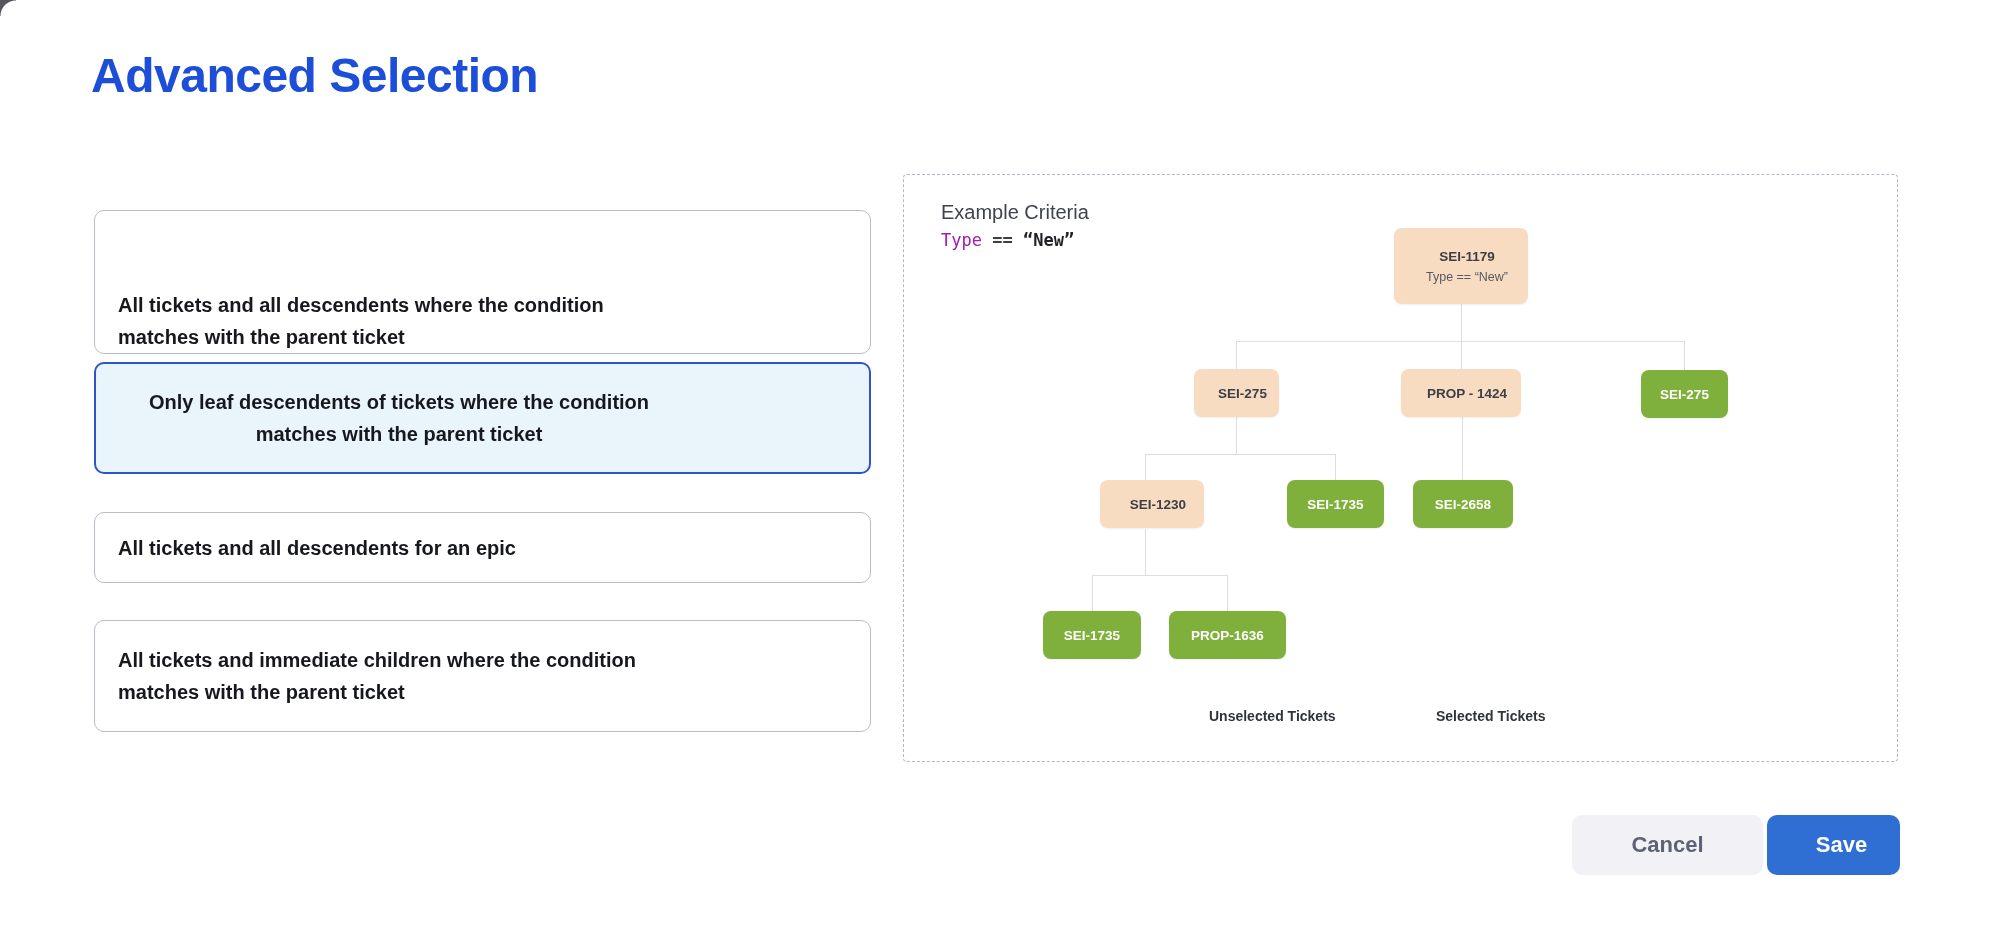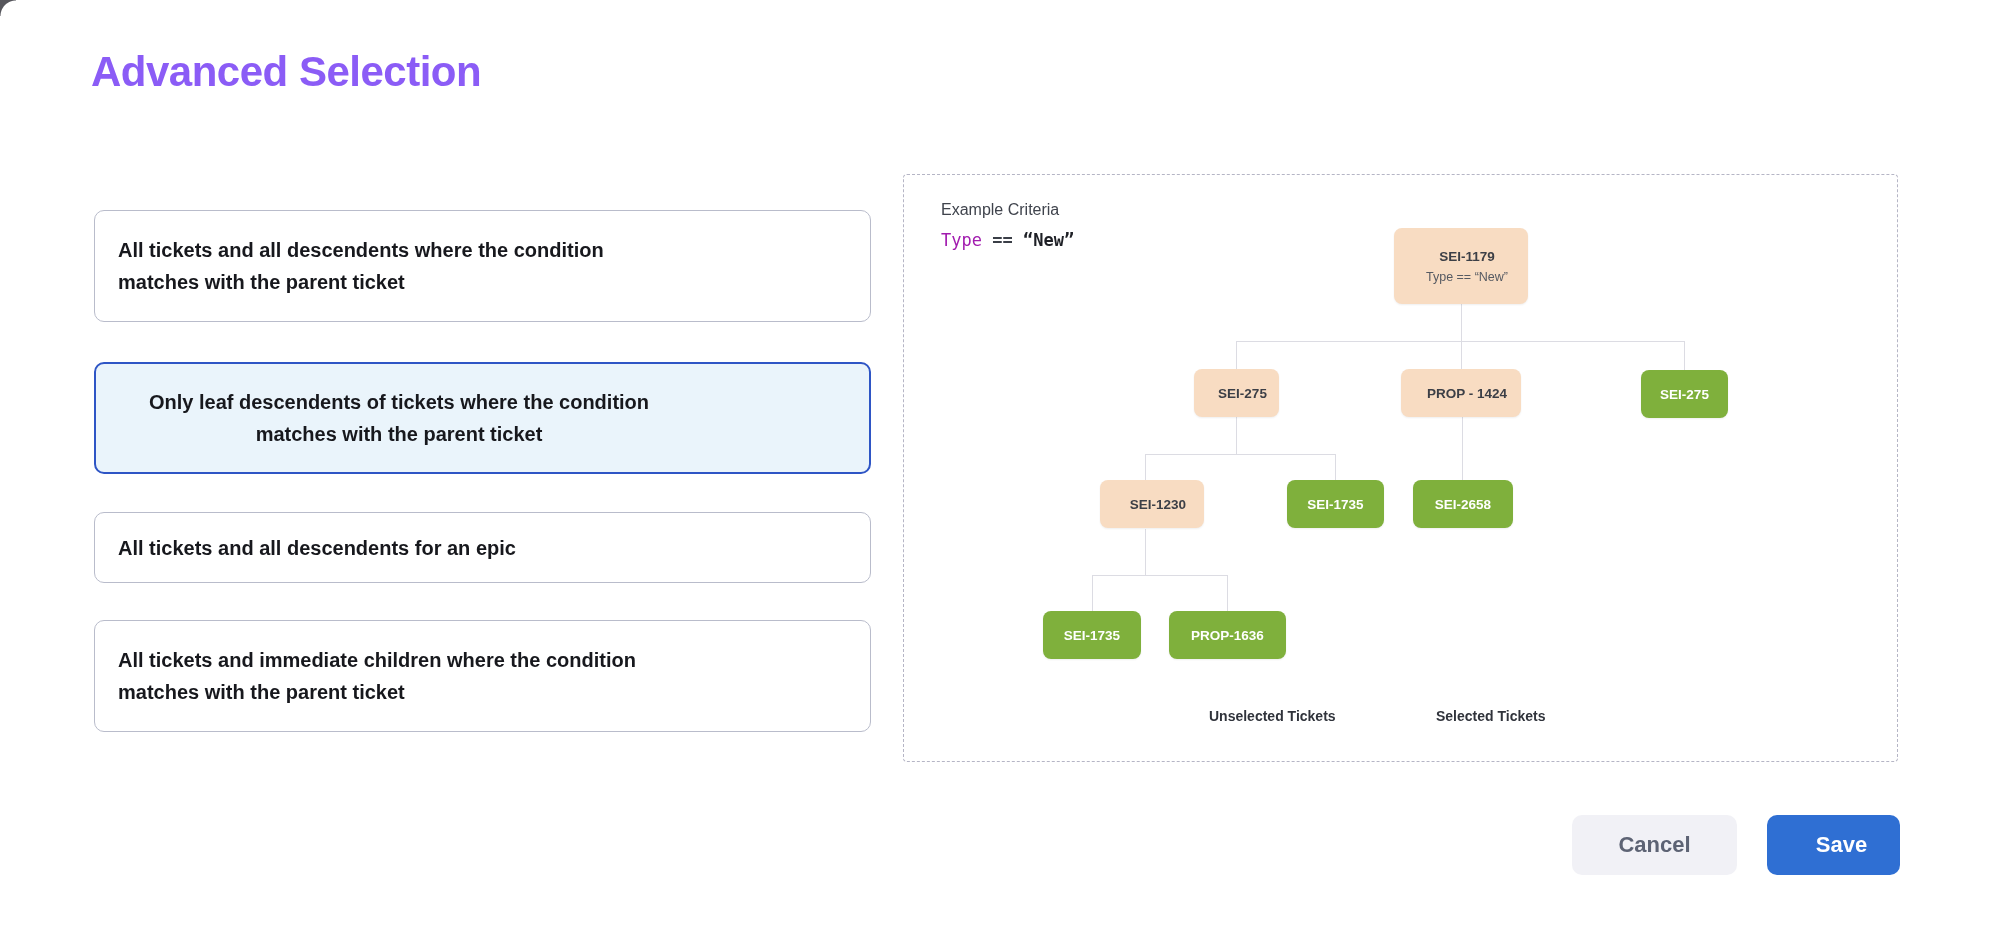--- a/index.html
+++ b/index.html
@@ -9,46 +9,46 @@
     font-family:"Liberation Sans", sans-serif;
     position:relative;
     overflow:hidden;
   }
   .win-corner{
     position:absolute; left:0; top:0; width:16px; height:16px;
     background:radial-gradient(circle at 16px 16px, rgba(0,0,0,0) 15px, #56565c 16px);
   }
   .page-title{
     position:absolute; left:91px; top:48px;
-    font-size:42px; font-weight:700; color:#8b5cf6; letter-spacing:-0.5px;
+    font-size:48px; font-weight:700; color:#1d4ed8; letter-spacing:-0.5px;
   }
   
   .option-card{
     position:absolute; left:94px; width:777px;
     border:1px solid #b9bccb; border-radius:10px; background:#fff;
     display:flex; align-items:center; padding:0 23px;
     cursor:pointer;
   }
   .option-card .option-label{
     font-size:20px; font-weight:600; color:#17181d; line-height:32px;
     max-width:560px;
   }
-  .card-1{ top:210px; height:112px; }
+  .card-1{ top:210px; height:144px;align-items:flex-end; }
   .card-2{ top:362px; height:112px; border:2px solid #2e55c5; background:#eaf4fb;text-align:center; }
   .card-3{ top:512px; height:71px; }
   .card-4{ top:620px; height:112px; }
 
   
   .example-panel{
     position:absolute; left:903px; top:174px; width:995px; height:588px;
     border:1.5px dashed #b5b5c5; border-radius:4px; background:#fff;
   }
   .panel-heading{
     position:absolute; left:37px; top:26px;
-    font-size:16px; color:#3f434c; font-weight:400;
+    font-size:20px; color:#3f434c; font-weight:400;
   }
   .criteria-code{
     position:absolute; left:37px; top:55px;
     font-family:"DejaVu Sans Mono", monospace; font-size:17px; letter-spacing:0;
   }
   .criteria-code .field{ color:#a21caf; }
   .criteria-code .op{ color:#3a3e47; font-weight:700; }
   .criteria-code .val{ color:#1e2026; font-weight:700; }
 
   
@@ -112,21 +112,21 @@
 
   
   .btn{
     position:absolute; top:815px; height:60px;
     border:none; border-radius:10px;
     font-family:"Liberation Sans", sans-serif;
     font-size:22px; font-weight:700;
     display:flex; align-items:center; justify-content:center;
     cursor:pointer;
   }
-  .btn-cancel{ left:1572px; width:165px; background:#f1f1f6; color:#5d6374; }
+  .btn-cancel{ left:1572px; width:191px; background:#f1f1f6; color:#5d6374; }
   .btn-save{ left:1767px; width:133px; background:#2f6fd3; color:#ffffff;padding-left:16px; }
 </style>
 </head>
 <body>
 
 <div class="win-corner"></div>
 
 <h1 class="page-title">Advanced Selection</h1>
 
 <div class="option-card card-1">

